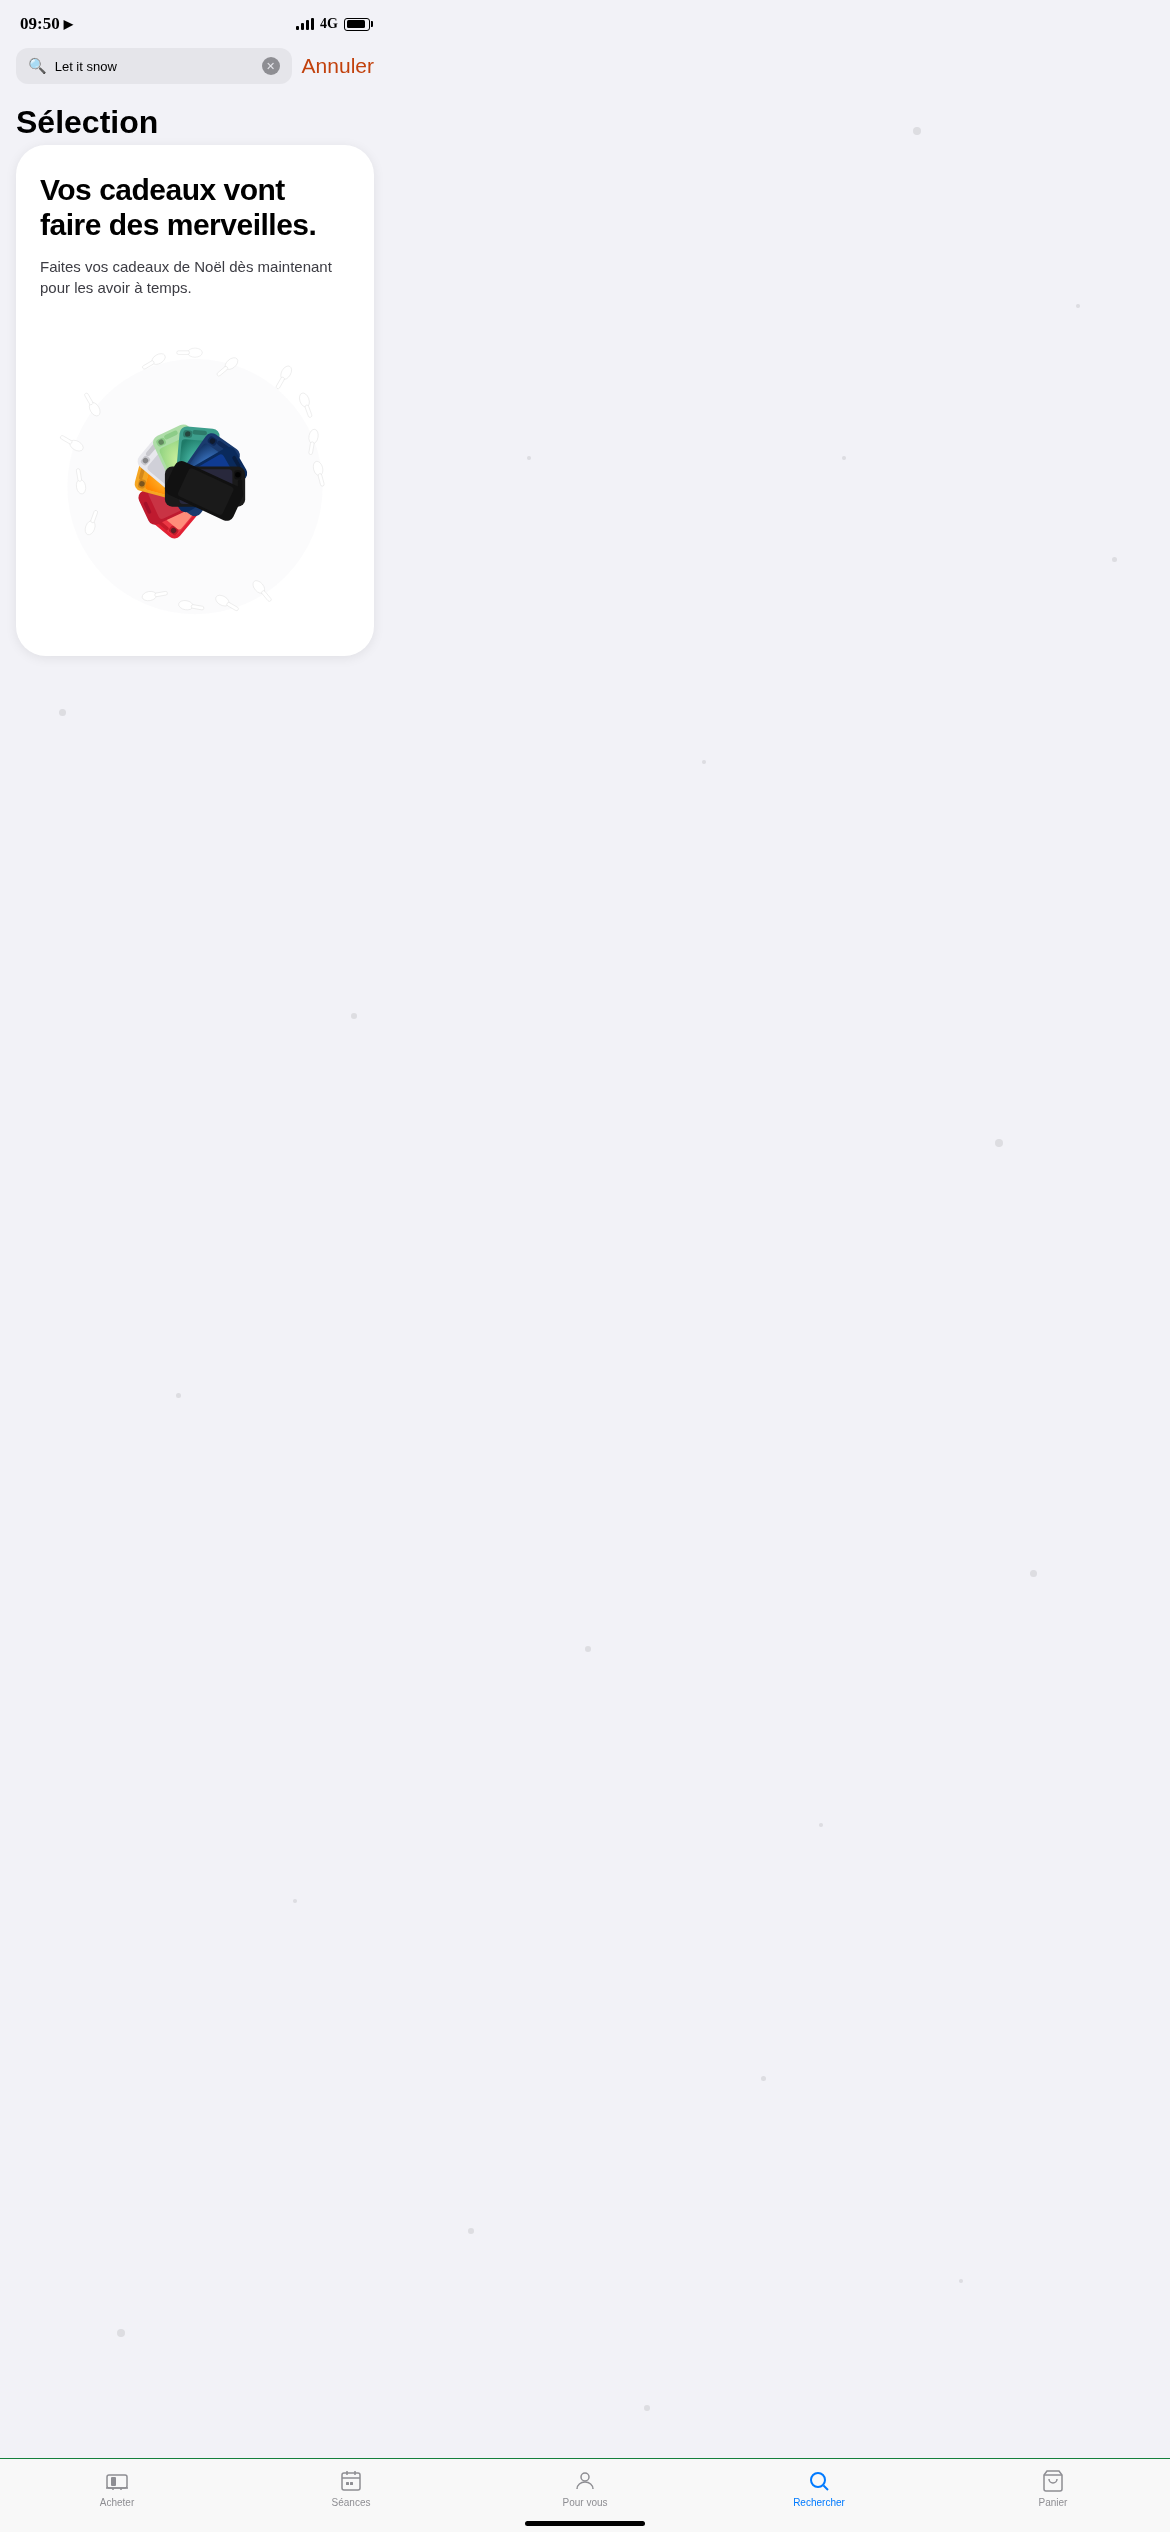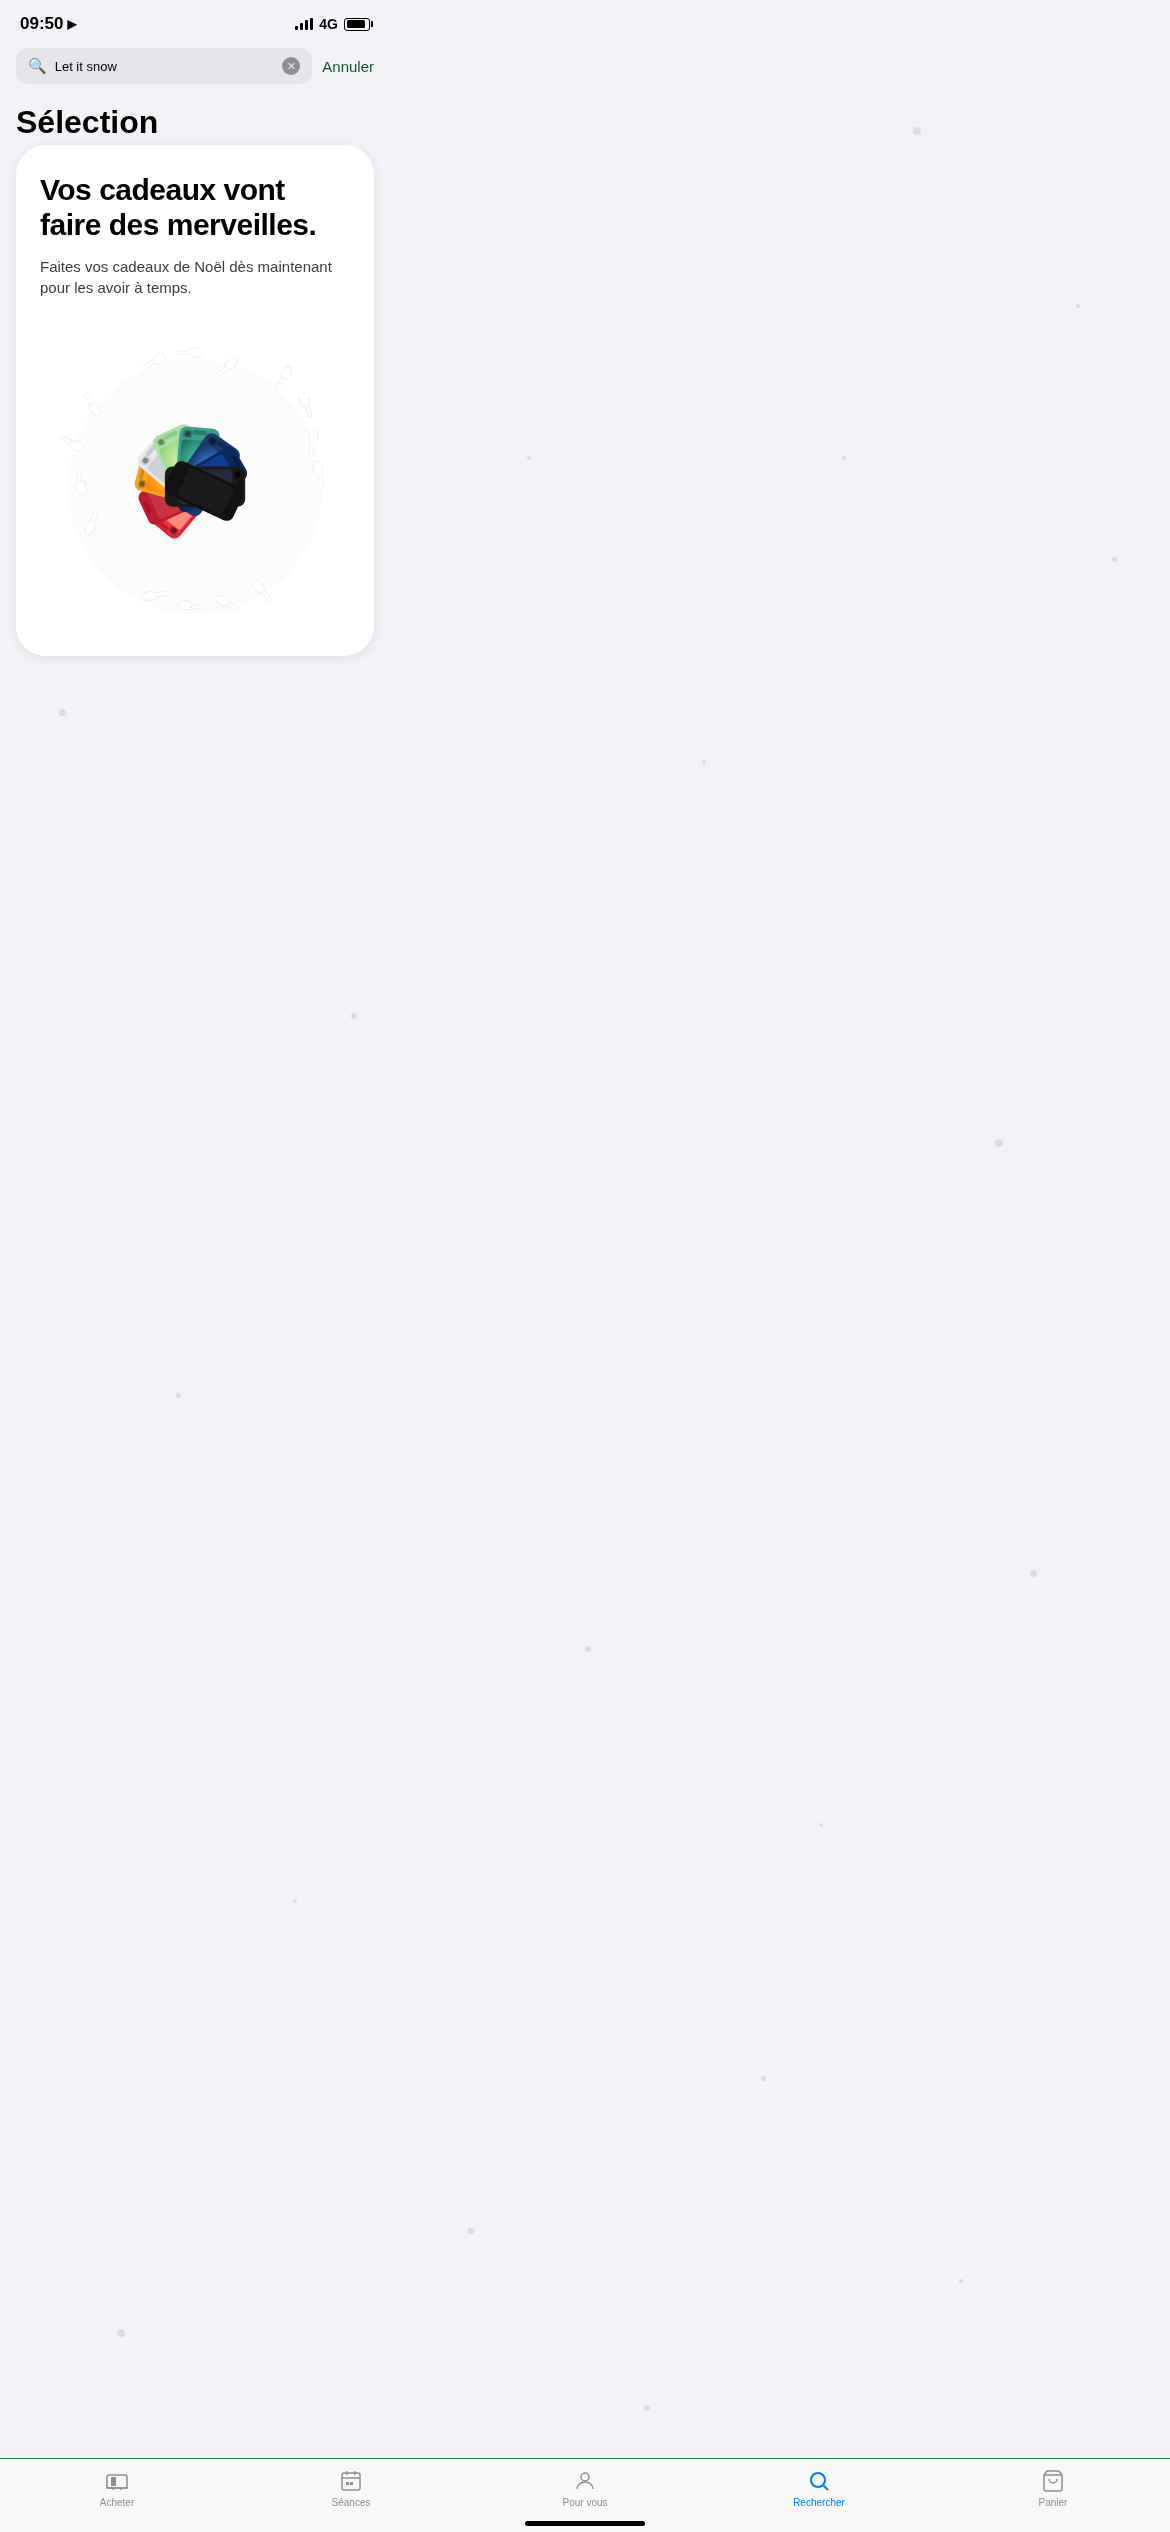--- a/index.html
+++ b/index.html
@@ -30,20 +30,21 @@
     }
 
     
     .status-bar {
       display: flex;
       justify-content: space-between;
       align-items: center;
       padding: 14px 20px 8px 20px;
       position: relative;
       z-index: 10;
+      font-family: Liberation Serif, serif;
     }
     .status-time {
       font-size: 17px;
       font-weight: 600;
       color: #000;
       display: flex;
       align-items: center;
       gap: 4px;
     }
     .status-right {
@@ -131,22 +132,22 @@
       background: #8e8e93;
       border-radius: 50%;
       display: flex;
       align-items: center;
       justify-content: center;
       color: #e5e5ea;
       font-size: 11px;
       cursor: pointer;
     }
     .cancel-btn {
-      color: #14532d;
-      font-size: 15px;
+      color: #c2410c;
+      font-size: 21px;
       cursor: pointer;
       white-space: nowrap;
     }
 
     
     .main-content {
       padding: 8px 16px 0 16px;
       position: relative;
       z-index: 5;
     }

